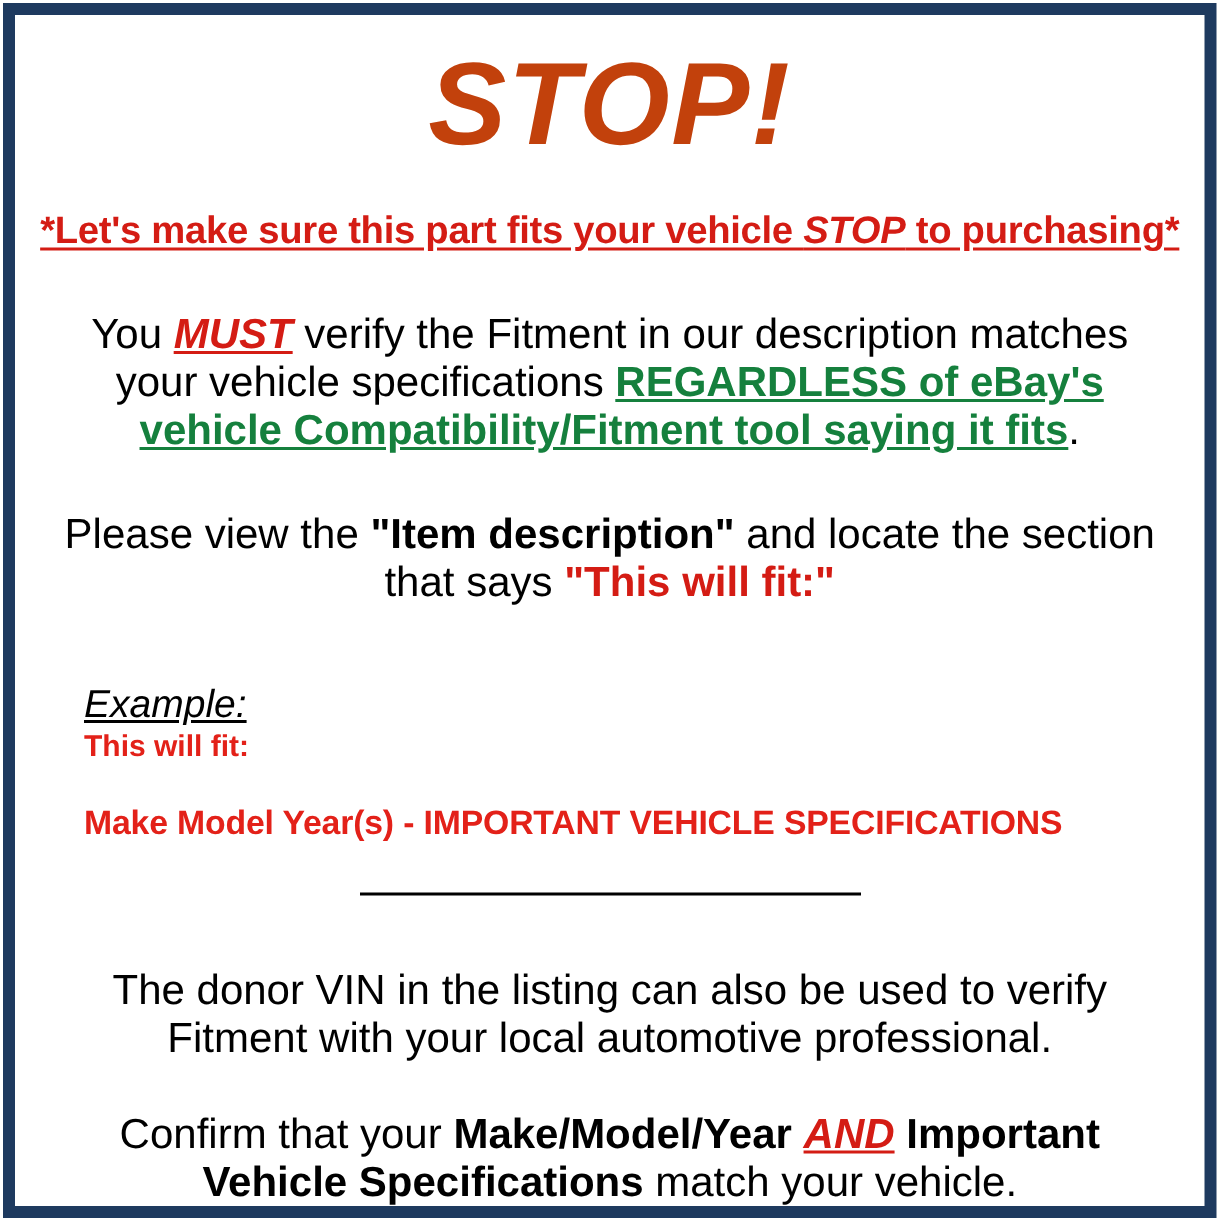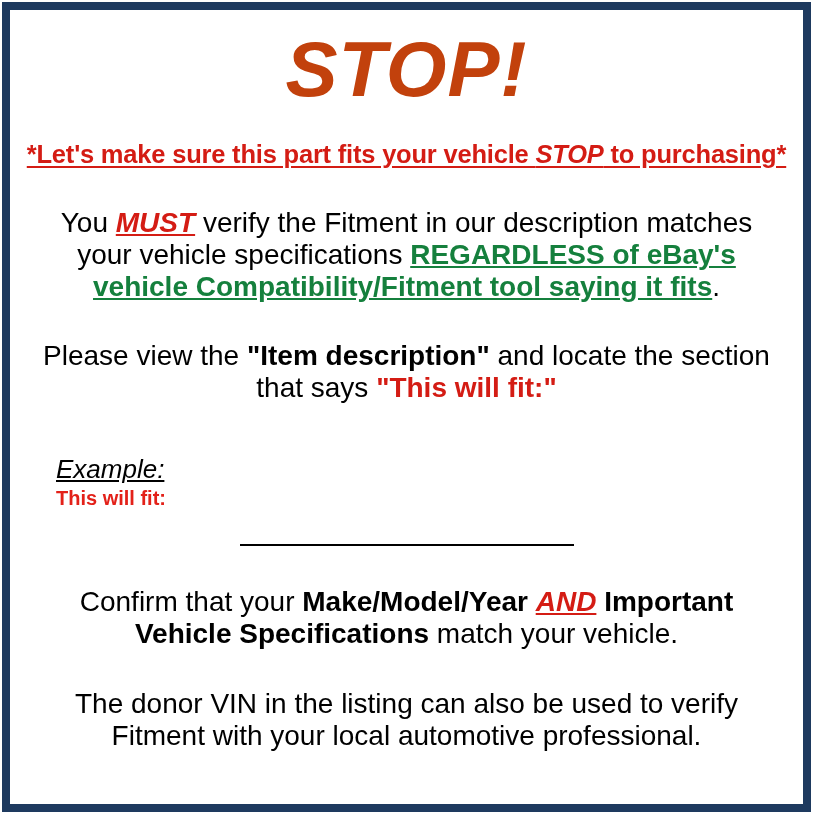--- a/index.html
+++ b/index.html
@@ -152,27 +152,28 @@
 
       <p class="para p2">
         <span>Please view the </span><span class="blk-bold">"Item description"</span><span> and locate the section that says </span><span class="red-bold">"This will fit:"</span>
       </p>
 
       <div class="example-block">
         <div>
           <span class="example-label">Example:</span>
         </div>
         <div class="example-fit">This will fit:</div>
+        <div class="example-spec">Make Model Year(s) - IMPORTANT VEHICLE SPECIFICATIONS</div>
       </div>
 
       <div class="divider-wrap">
         <span class="divider"></span>
       </div>
 
+      <p class="para p5">The donor VIN in the listing can also be used to verify Fitment with your local automotive professional.</p>
+
       <p class="para p4">
         <span>Confirm that your </span><span class="blk-bold">Make/Model/Year</span><span> </span><span class="red-bold-ul">AND</span><span> </span><span class="blk-bold">Important Vehicle Specifications</span><span> match your vehicle.</span>
       </p>
-
-      <p class="para p5">The donor VIN in the listing can also be used to verify Fitment with your local automotive professional.</p>
 
     </div>
   </div>
 </div>
 
 </body></html>

